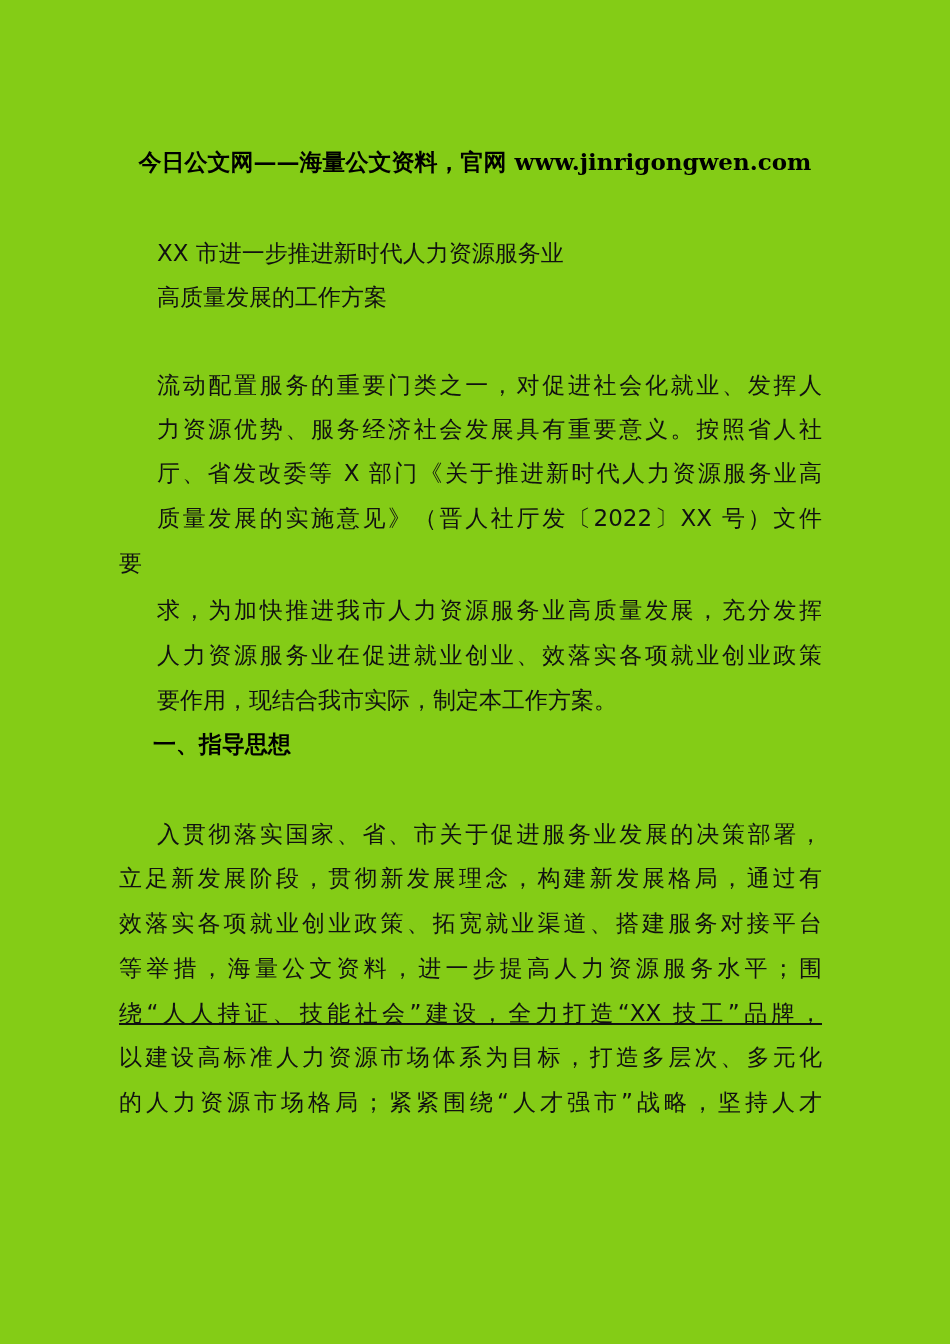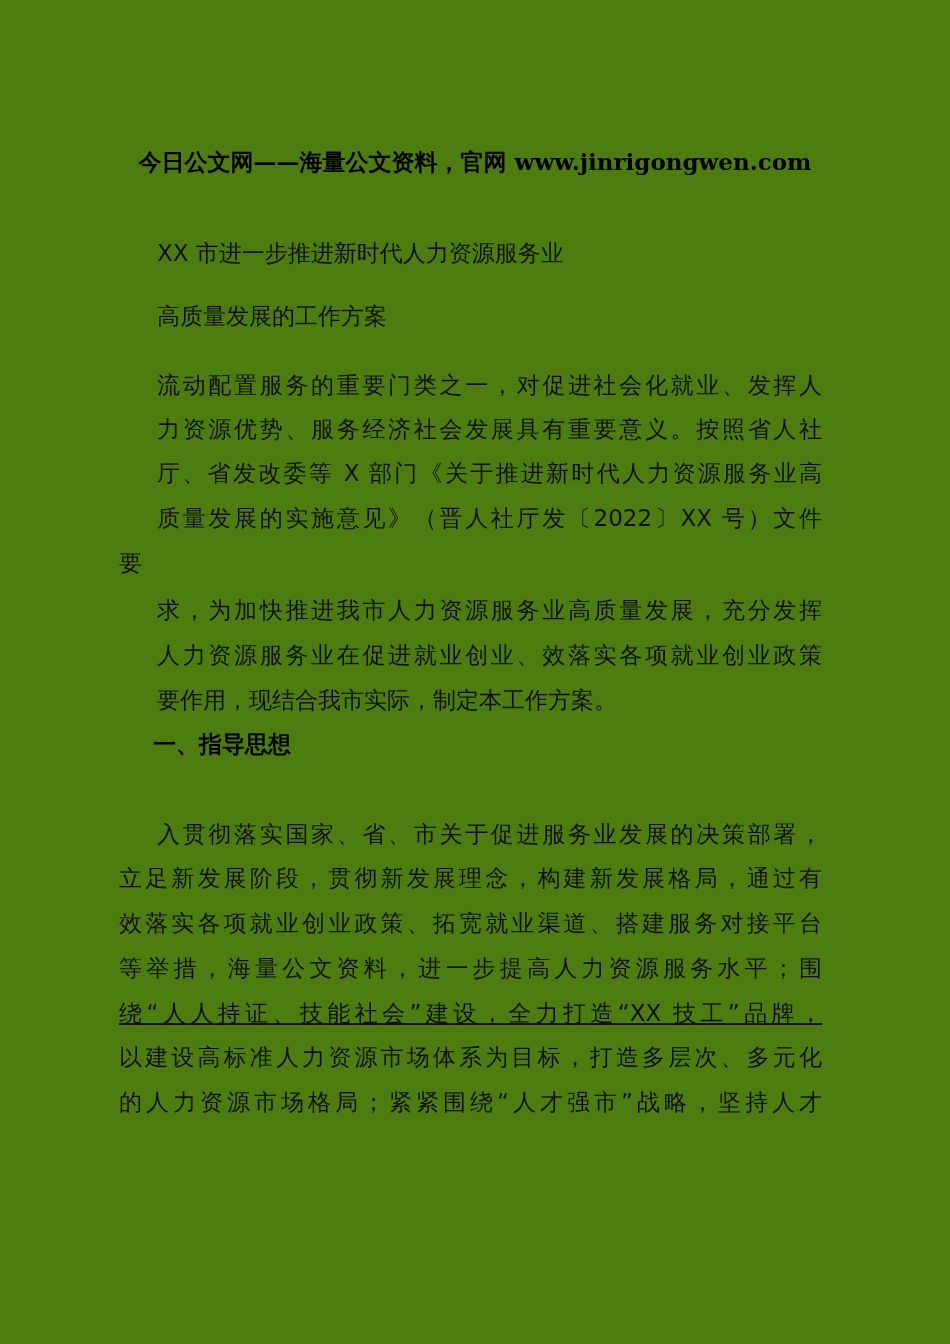--- a/index.html
+++ b/index.html
@@ -12,21 +12,21 @@
       height: 1344px;
       position: relative;
       overflow: hidden;
       font-family: "DejaVu Serif", "Liberation Serif", serif;
       color: #000000;
     }
     .page {
       position: absolute;
       left: 0; top: 0;
       width: 950px; height: 1344px;
-      background: #4d7c0f;
+      background: #84cc16;
     }
     .header {
       position: absolute;
       left: 0;
       top: 146px;
       width: 950px;
       text-align: center;
       font-family: "DejaVu Serif", "Liberation Serif", serif;
       font-weight: bold;
       font-size: 23px;
@@ -56,21 +56,21 @@
     }
   </style>
 </head>
 <body>
 
 <div class="page">
 
   <div class="header">今日公文网——海量公文资料，官网 www.jinrigongwen.com</div>
 
   <div class="line ind" style="top:238px;">XX 市进一步推进新时代人力资源服务业</div>
-  <div class="line ind" style="top:282px;margin-top:19px;">高质量发展的工作方案</div>
+  <div class="line ind" style="top:282px;">高质量发展的工作方案</div>
 
   <div class="line ind justify" style="top:370px; width:665px;">流动配置服务的重要门类之一，对促进社会化就业、发挥人</div>
   <div class="line ind justify" style="top:414px; width:665px;">力资源优势、服务经济社会发展具有重要意义。按照省人社</div>
   <div class="line ind justify" style="top:458px; width:665px;">厅、省发改委等 X 部门《关于推进新时代人力资源服务业高</div>
   <div class="line ind justify" style="top:503px; width:665px;">质量发展的实施意见》（晋人社厅发〔2022〕XX 号）文件</div>
   <div class="line flush" style="top:548px;">要</div>
   <div class="line ind justify" style="top:595px; width:665px;">求，为加快推进我市人力资源服务业高质量发展，充分发挥</div>
   <div class="line ind justify" style="top:640px; width:665px;">人力资源服务业在促进就业创业、效落实各项就业创业政策</div>
   <div class="line ind" style="top:685px;">要作用，现结合我市实际，制定本工作方案。</div>
 

